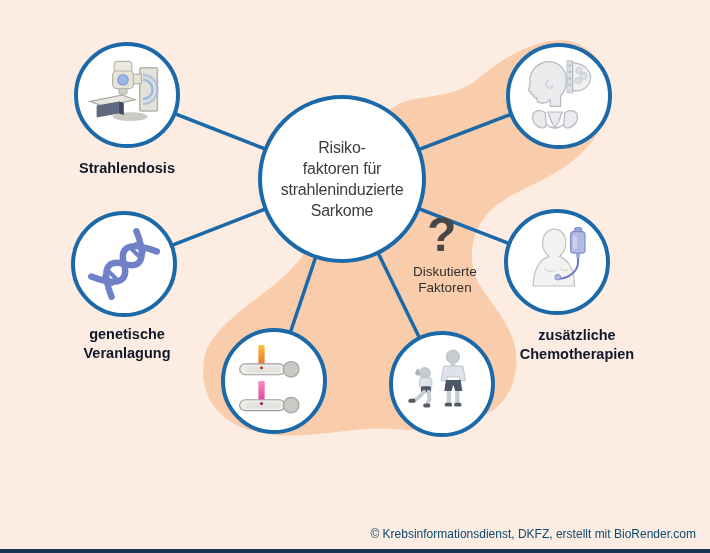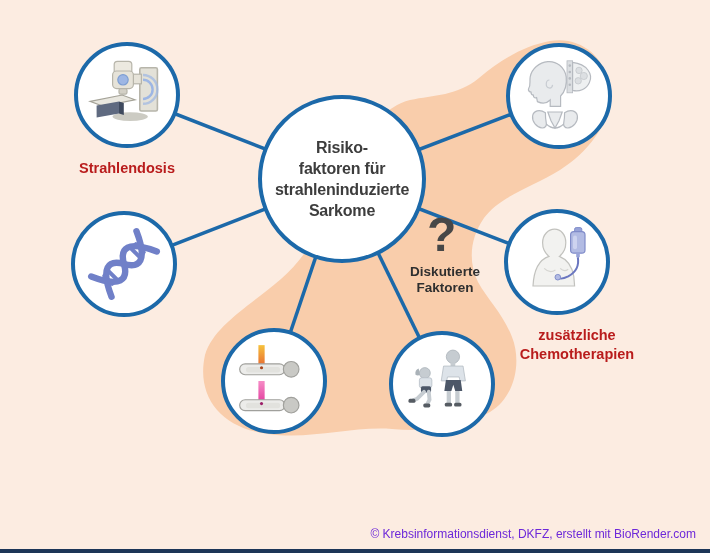--- a/index.html
+++ b/index.html
@@ -20,40 +20,40 @@
     display:flex;align-items:center;justify-content:center;
   }
   .central{
     position:absolute;left:258px;top:95px;box-sizing:border-box;
     width:168px;height:168px;border-radius:50%;
     border:4px solid #1c69a9;background:#ffffff;
     display:flex;align-items:center;justify-content:center;
     text-align:center;
   }
   .central-label{
-    font-size:16px;font-weight:bold;color:#3d3d3d;
+    font-size:16px;font-weight:normal;color:#3d3d3d;
     line-height:21px;letter-spacing:-0.2px;white-space:pre-line;
   }
   .node-label{
     position:absolute;transform:translateX(-50%);
-    font-size:14.5px;font-weight:bold;color:#b91c1c;
+    font-size:14.5px;font-weight:bold;color:#0f172a;
     line-height:19px;text-align:center;white-space:pre-line;
   }
   .qmark{
     position:absolute;left:427px;top:207px;
     font-size:48px;font-weight:bold;color:#474747;
   }
   .annotation{
     position:absolute;left:445px;top:264px;transform:translateX(-50%);
-    font-size:13.5px;font-weight:bold;color:#2f2f2f;
+    font-size:13.5px;font-weight:normal;color:#2f2f2f;
     line-height:16px;text-align:center;white-space:pre-line;
   }
   .footer{
     position:absolute;right:14px;top:527px;
-    font-size:12px;color:#6d28d9;
+    font-size:12px;color:#0c4a6e;
   }
   .bottom-bar{
     position:absolute;left:0;bottom:0;width:710px;height:4px;
     background:#1c3557;
   }
   svg.icon{display:block;}
 </style>
 </head>
 <body>
 
@@ -100,20 +100,22 @@
         <path d="M10,68 C26,32 40,32 50,50 C60,68 74,68 90,32" stroke-width="8"></path>
         <g stroke-width="5">
           <line x1="22" y1="43" x2="22" y2="57"></line>
           <line x1="30" y1="40" x2="30" y2="60"></line>
           <line x1="70" y1="40" x2="70" y2="60"></line>
           <line x1="78" y1="43" x2="78" y2="57"></line>
         </g>
       </g>
     </svg>
   </div>
+  <div class="node-label" style="left:127px;top:325px">genetische
+Veranlagung</div>
 
   <div class="circle" style="left:221px;top:328px">
     <svg class="icon" width="78" height="78" viewBox="0 0 100 100">
       <defs>
         <linearGradient id="beamO" x1="0" y1="0" x2="0" y2="1">
           <stop offset="0" stop-color="#f6c23c"></stop>
             <stop offset="1" stop-color="#e86a32"></stop>
         </linearGradient>
         <linearGradient id="beamP" x1="0" y1="0" x2="0" y2="1">
           <stop offset="0" stop-color="#f68cc6"></stop>

